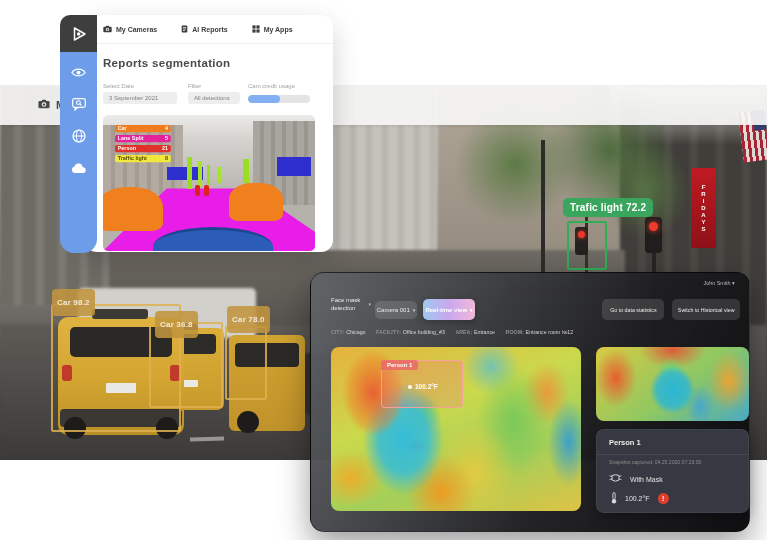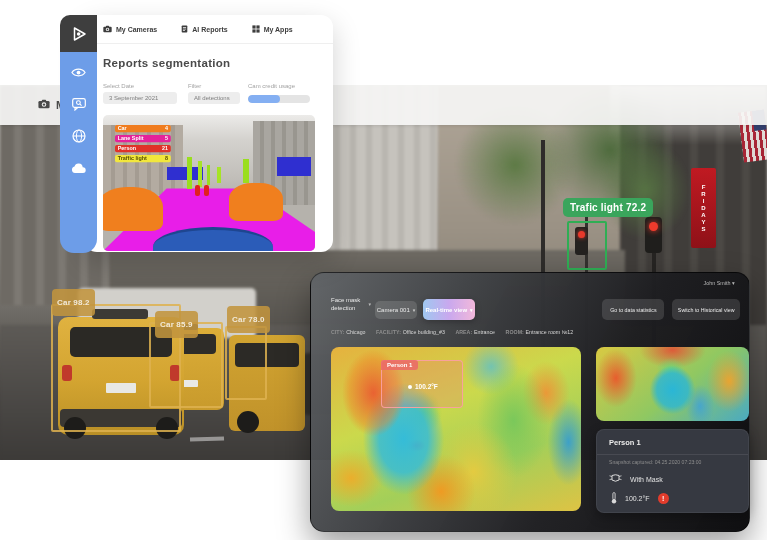--- a/index.html
+++ b/index.html
@@ -170,21 +170,21 @@
     <div class="shape" style="left:645px;top:132px;width:17px;height:36px;background:#1f1e1c;border-radius:4px;">
       <div class="shape" style="left:4px;top:5px;width:9px;height:9px;border-radius:50%;background:#ef3b2c;box-shadow:0 0 6px #ef3b2c;"></div>
     </div>
 
     <div class="det-label green" style="left:563px;top:113px;">Trafic light 72.2</div>
     <div class="det-box green" style="left:567px;top:136px;width:40px;height:49px;"></div>
 
     <div class="det-label" style="left:52px;top:204px;">Car 98.2</div>
     <div class="det-box" style="left:51px;top:219px;width:130px;height:128px;"></div>
 
-    <div class="det-label" style="left:155px;top:226px;">Car 85.9</div>
+    <div class="det-label" style="left:155px;top:226px;">Car 36.8</div>
     <div class="det-box" style="left:149px;top:237px;width:74px;height:86px;"></div>
 
     <div class="det-label" style="left:227px;top:221px;">Car 78.0</div>
     <div class="det-box" style="left:225px;top:241px;width:42px;height:74px;"></div>
 
     <div class="hdrbar">
       <div class="hdr-left">
         <span>
           <svg width="12" height="10" viewBox="0 0 14 11">
               <rect x="0.5" y="2" width="13" height="8.5" rx="1.6" fill="#4a4a4a"></rect>

